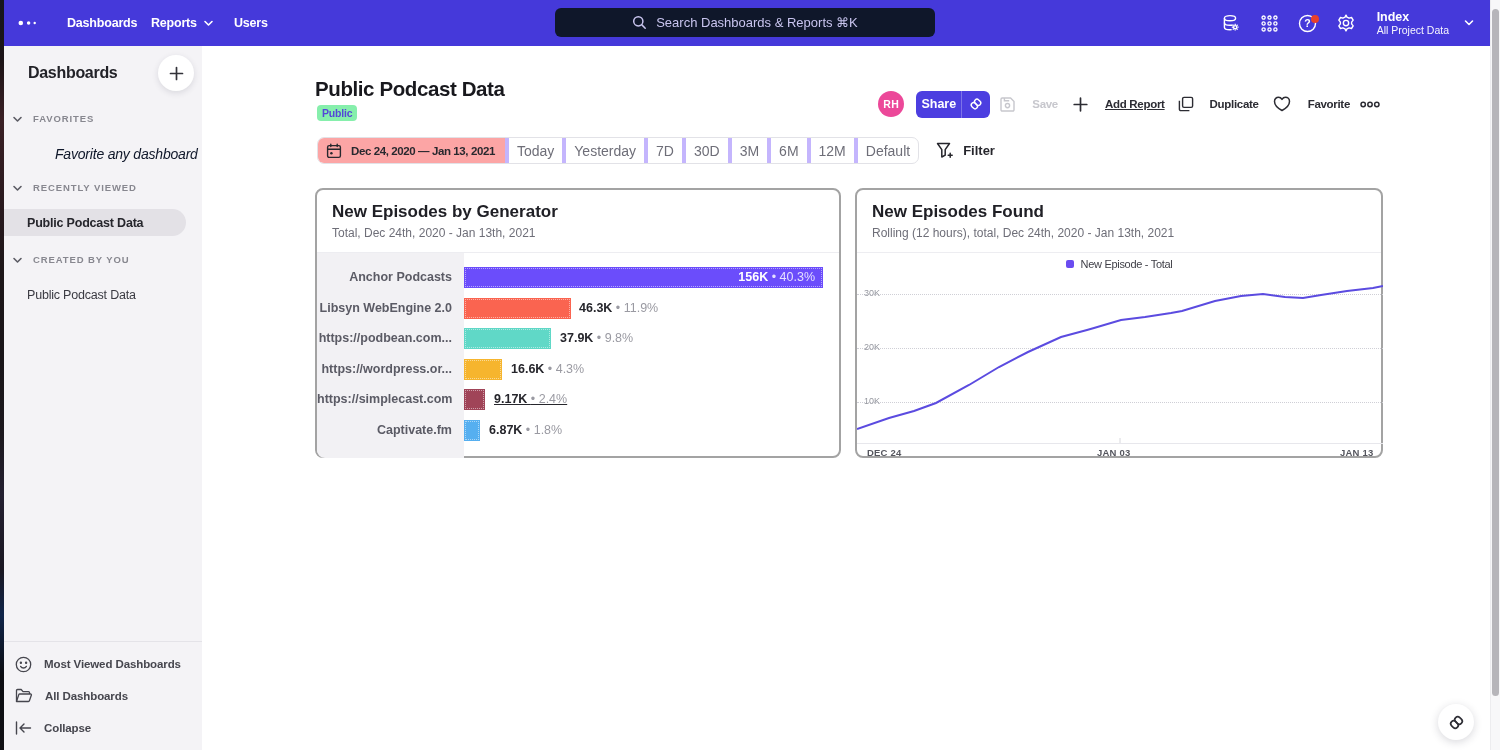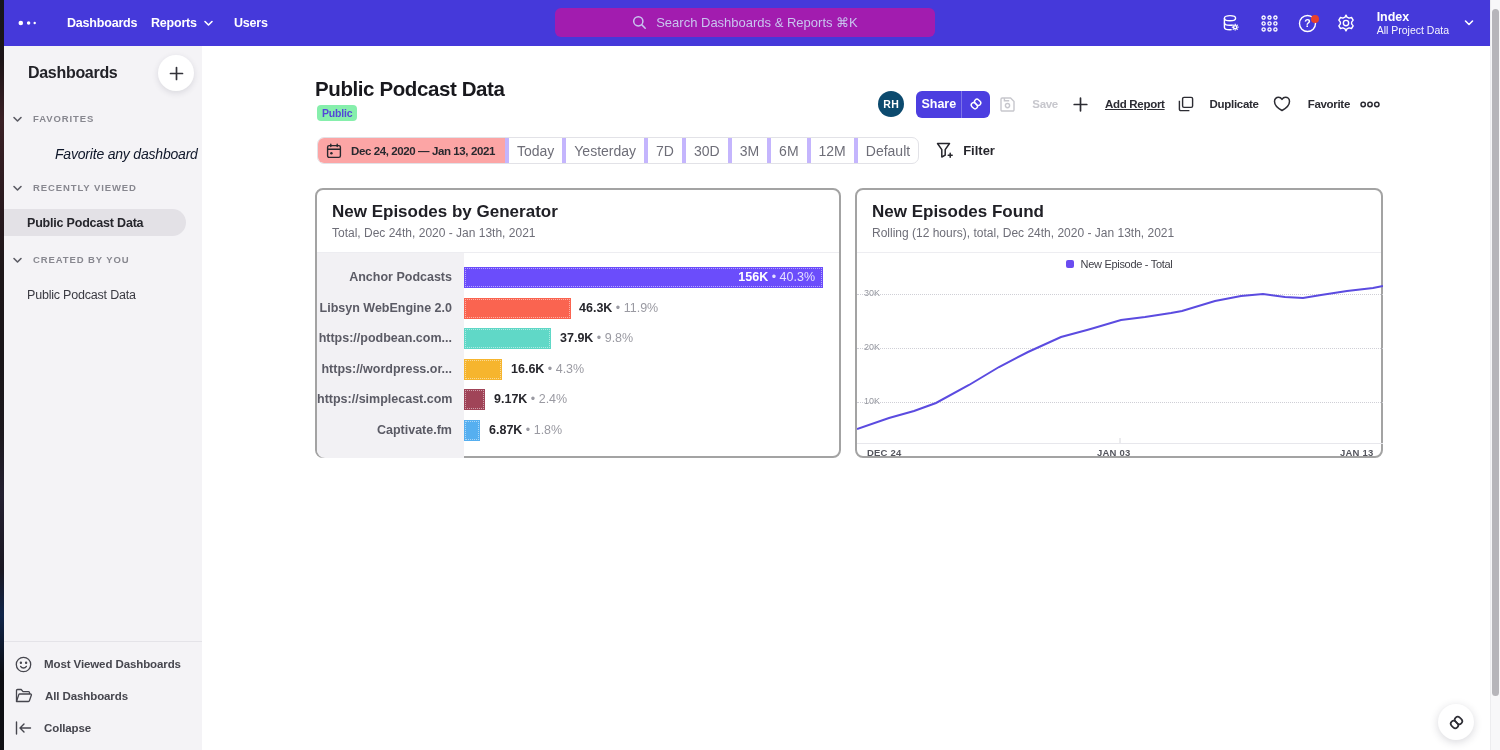--- a/index.html
+++ b/index.html
@@ -3,21 +3,21 @@
 <meta charset="utf-8">
 <style>
 * { margin:0; padding:0; box-sizing:border-box; }
 html,body { width:1500px; height:750px; overflow:hidden; }
 body { font-family:"Liberation Sans", sans-serif; background:#fff; position:relative; }
 
 
 .nav { position:absolute; top:0; left:0; width:1500px; height:46px; background:#4539da; display:flex; align-items:center; z-index:5; }
 .logo { width:30px; height:46px; display:flex; align-items:center; }
 .navlink { color:#fff; font-size:12.5px; font-weight:700; letter-spacing:-0.2px; position:absolute; top:16px; }
-.search { position:absolute; left:555px; top:8px; width:380px; height:29px; background:#a21caf; border-radius:6px; display:flex; align-items:center; justify-content:center; color:#c9c5ef; font-size:13px; }
+.search { position:absolute; left:555px; top:8px; width:380px; height:29px; background:#0f172a; border-radius:6px; display:flex; align-items:center; justify-content:center; color:#c9c5ef; font-size:13px; }
 .nav-right { position:absolute; right:0; top:0; height:46px; display:flex; align-items:center; }
 .nav-ic { width:38px; display:flex; justify-content:center; align-items:center; }
 .proj { color:#fff; margin-left:12px; line-height:1.15; }
 .proj .t1 { font-size:12.5px; font-weight:700; }
 .proj .t2 { font-size:10.5px; font-weight:400; opacity:.95; }
 
 
 .side { position:absolute; top:46px; left:0; width:202px; height:704px; background:#f4f3f6; }
 .side h2 { font-size:16px; font-weight:700; color:#222228; position:absolute; left:28px; top:18px; letter-spacing:-0.3px; }
 .plusbtn { position:absolute; left:158px; top:9px; width:36px; height:36px; border-radius:50%; background:#fff; box-shadow:0 2px 6px rgba(40,40,60,.13); display:flex; align-items:center; justify-content:center; }
@@ -27,21 +27,21 @@
 .pill { position:absolute; left:0; top:163px; width:186px; height:27px; background:#e3e1e6; border-radius:0 18px 18px 0; }
 .side-bottom { position:absolute; left:0; bottom:0; width:202px; border-top:1px solid #e4e3e8; }
 .sb-item { display:flex; align-items:center; height:32px; color:#46464e; font-size:11.5px; font-weight:700; letter-spacing:-0.1px; padding-left:15px; }
 .sb-item svg { margin-right:12px; }
 
 
 .main { position:absolute; left:202px; top:46px; width:1290px; height:704px; background:#fff; }
 h1 { position:absolute; left:113px; top:31px; font-size:20.5px; font-weight:700; color:#18181d; letter-spacing:-0.4px; }
 .tag { position:absolute; left:115px; top:59px; background:#86efac; color:#5446d8; font-size:10.5px; font-weight:700; padding:2px 5px; border-radius:4px; letter-spacing:-0.2px; }
 .hdr-right { position:absolute; top:44px; right:112px; display:flex; align-items:center; height:28px; }
-.avatar { width:26px; height:26px; border-radius:50%; background:#0c4a6e; color:#fff; font-size:10.5px; font-weight:700; display:flex; align-items:center; justify-content:center; letter-spacing:.4px; }
+.avatar { width:26px; height:26px; border-radius:50%; background:#ec4899; color:#fff; font-size:10.5px; font-weight:700; display:flex; align-items:center; justify-content:center; letter-spacing:.4px; }
 .sharebtn { display:flex; margin-left:12px; height:27px; border-radius:6px; overflow:hidden; background:#4c3ee0; }
 .sharebtn .s1 { color:#fff; font-size:12.5px; font-weight:700; width:46px; justify-content:center; display:flex; align-items:center; border-right:1px solid rgba(255,255,255,.28); }
 .sharebtn .s2 { width:28px; display:flex; align-items:center; justify-content:center; }
 .hbtn { display:flex; align-items:center; font-size:11.5px; font-weight:700; color:#2c2c33; letter-spacing:-0.3px; }
 .hbtn svg, .hbtn .pl { margin-right:8px; }
 .save { color:#c7c7cd; }
 
 .daterow { position:absolute; left:115px; top:91px; height:27px; display:flex; align-items:center; }
 .datebar { height:27px; display:flex; border:1px solid #e2e2e7; border-radius:7px; background:#fff; align-items:stretch; overflow:hidden; }
 .d-seg { display:flex; align-items:center; font-size:14px; color:#6e6e78; padding:0 8px; border-left:4px solid #c4b5fd; }
@@ -302,21 +302,21 @@
         <div class="bval" style="left:243px;">37.9K <span class="pct">• 9.8%</span></div>
       </div>
       <div class="brow" style="top:105.8px;">
         <div class="blabel">https://wordpress.or...</div>
         <div class="bbar" style="width:38.2px; background:#f6b52e;"></div>
         <div class="bval" style="left:194px;">16.6K <span class="pct">• 4.3%</span></div>
       </div>
       <div class="brow" style="top:136.4px;">
         <div class="blabel">https://simplecast.com</div>
         <div class="bbar" style="width:21.1px; background:#a04458;"></div>
-        <div class="bval" style="left:177px;">9.17K <span class="pct">• 2.4%</span></div>
+        <div class="bval" style="left:177px;text-decoration:underline;">9.17K <span class="pct">• 2.4%</span></div>
       </div>
       <div class="brow" style="top:167px;">
         <div class="blabel">Captivate.fm</div>
         <div class="bbar" style="width:15.8px; background:#56aff0;"></div>
         <div class="bval" style="left:172px;">6.87K <span class="pct">• 1.8%</span></div>
       </div>
     </div>
   </div>
   <div class="card card2">
     <div class="chead">

